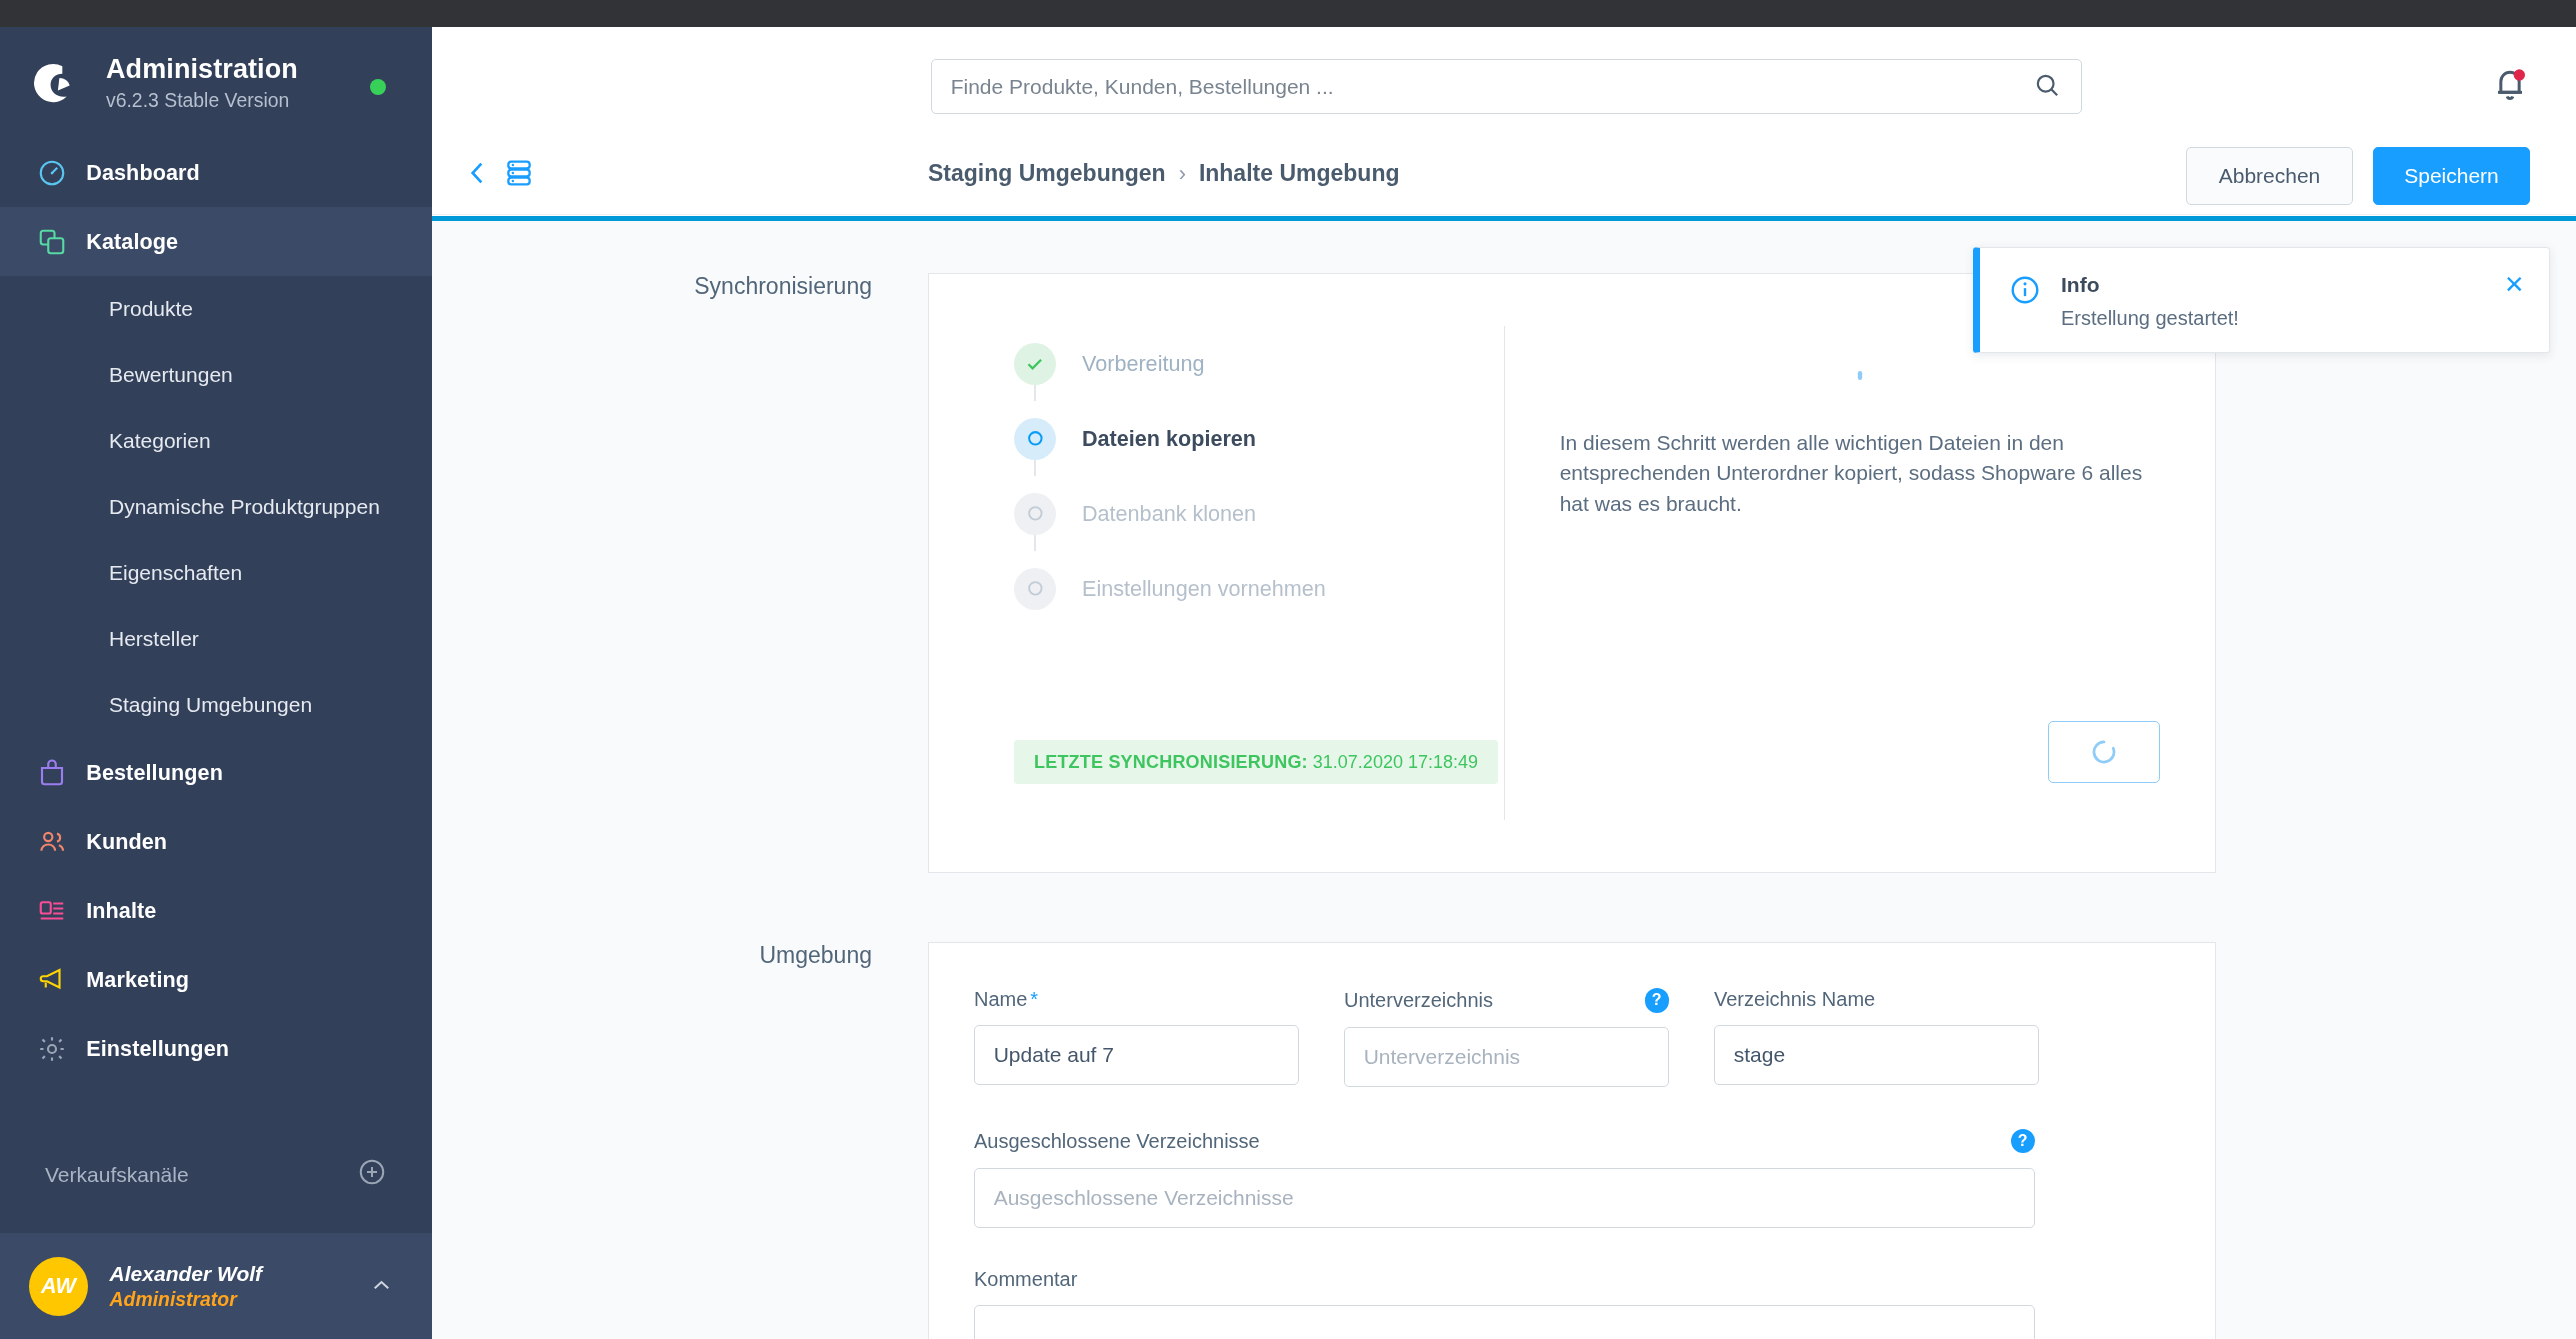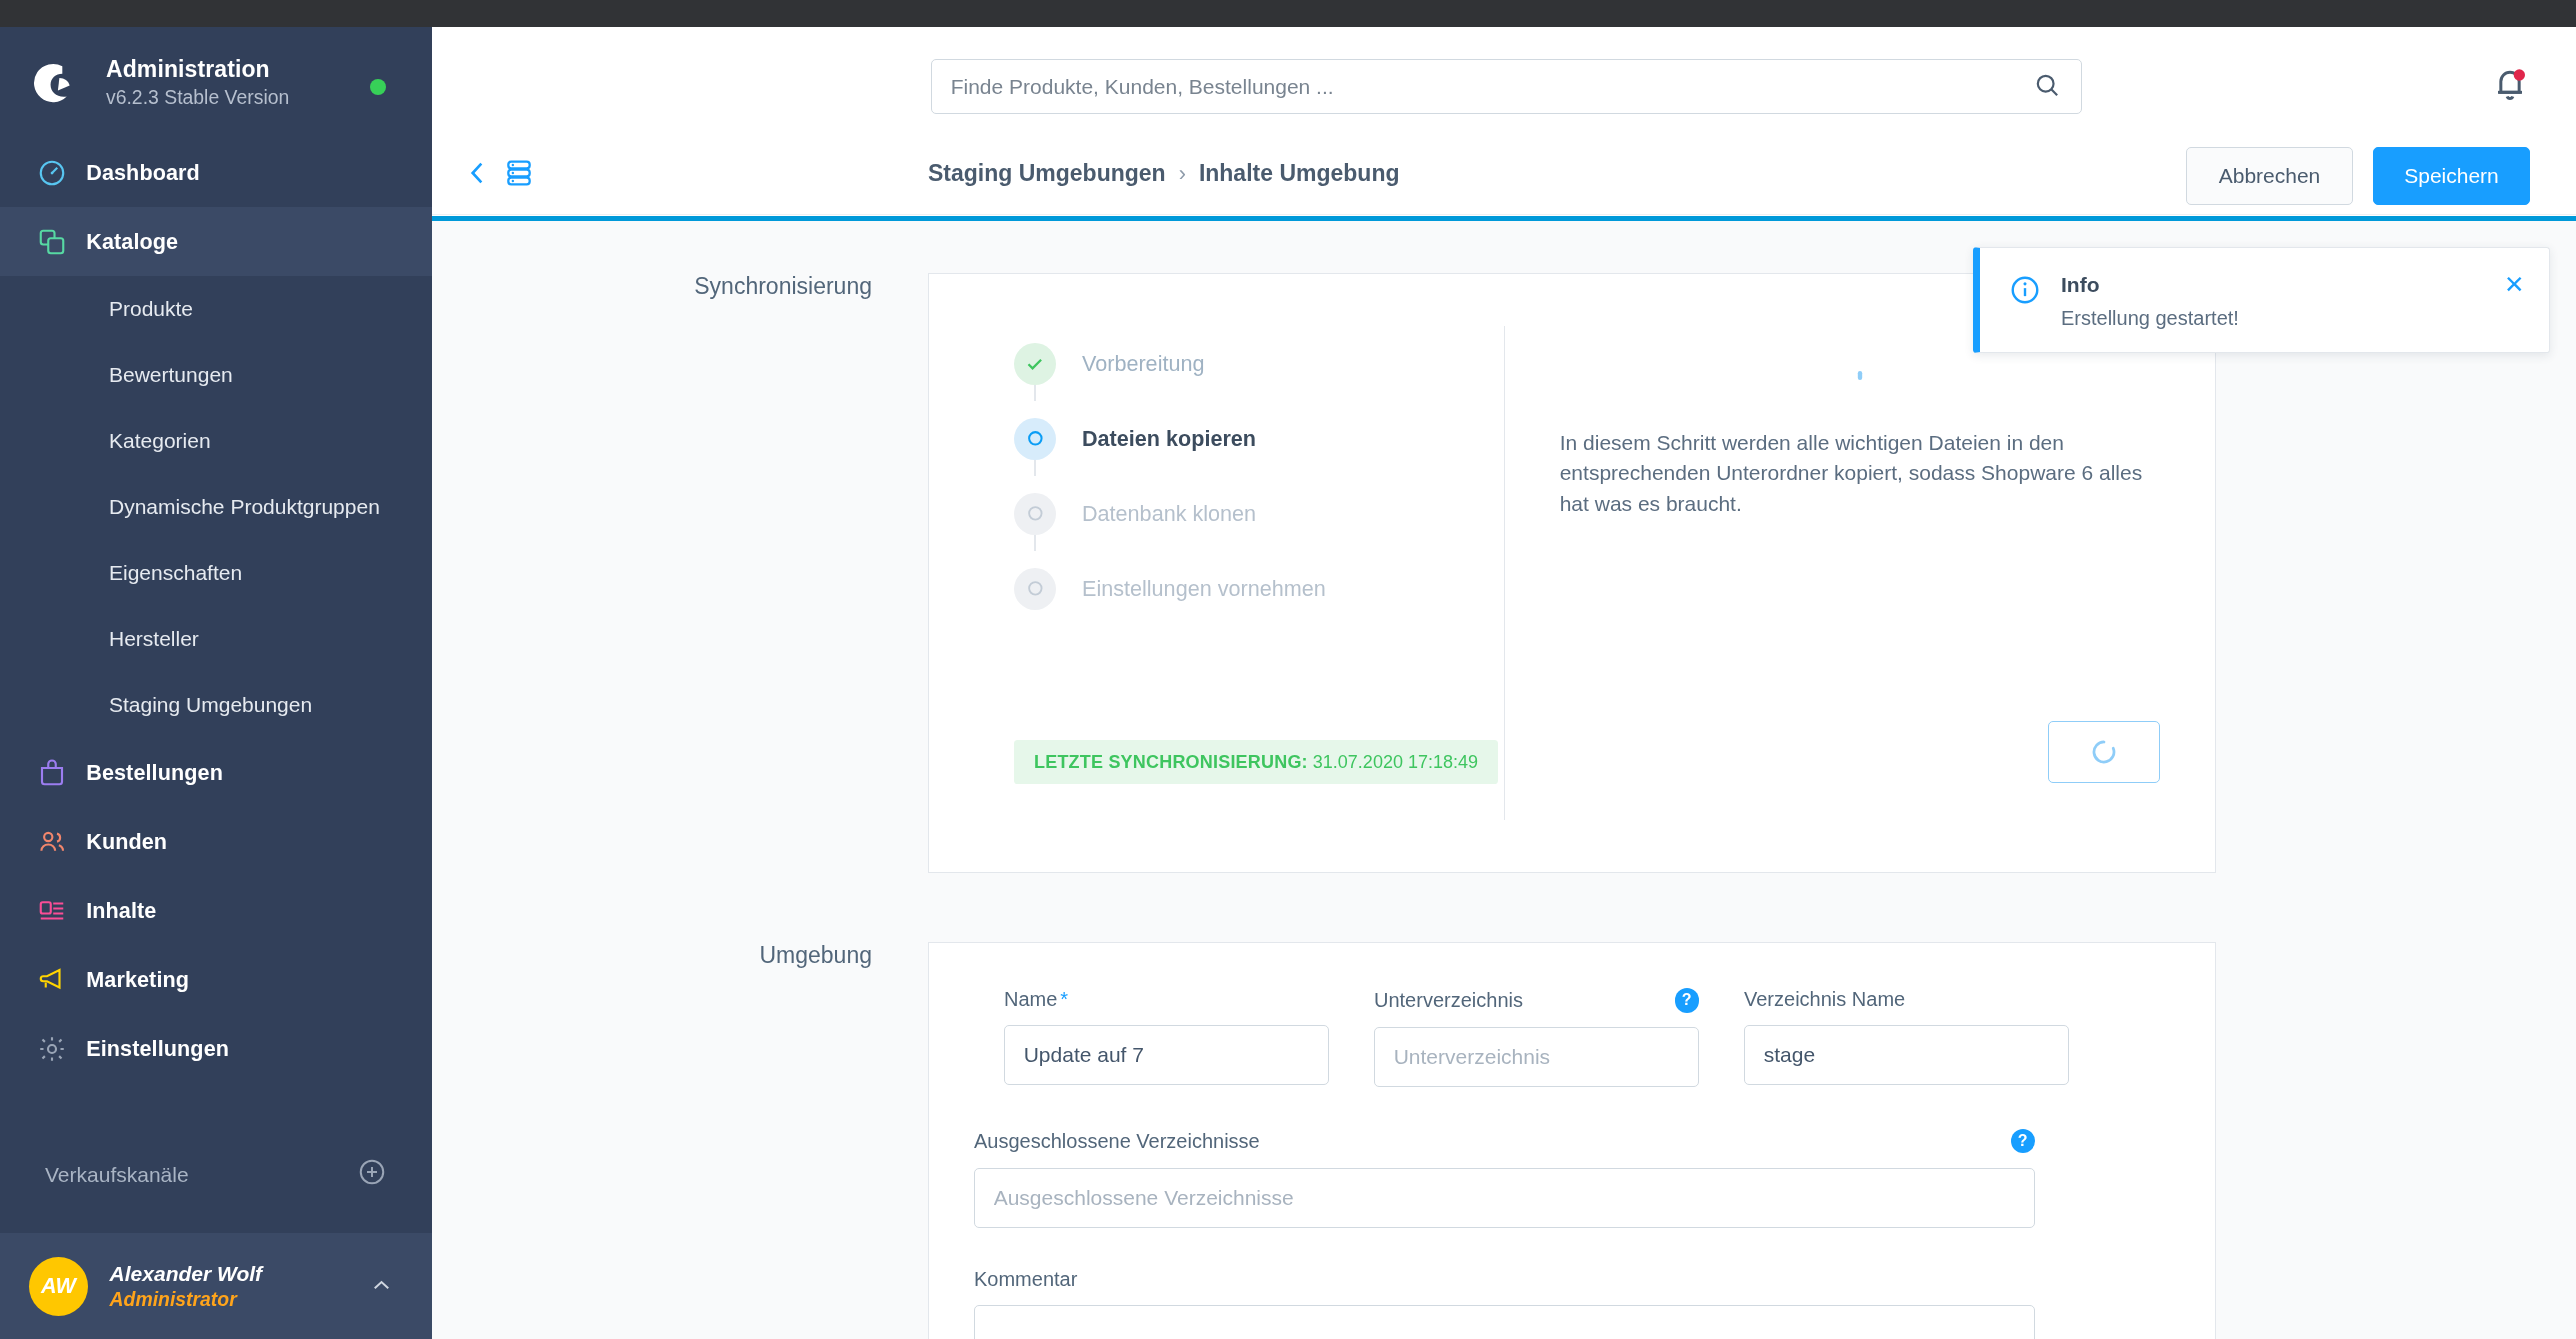--- a/index.html
+++ b/index.html
@@ -26,21 +26,21 @@
   }
   .sb-brand {
     display: flex; align-items: center;
     height: 111px;
     padding-left: 30px;
     position: relative;
   }
   .sb-logo { width: 47px; height: 47px; flex: none; }
   .sb-brand-text { margin-left: 29px; }
   .sb-title {
-    font-size: 23px; font-weight: bold; color: #fff;
+    font-size: 27px; font-weight: bold; color: #fff;
     letter-spacing: 0.1px; line-height: 1.2;
   }
   .sb-version {
     font-size: 19.4px; color: #b6bfce; margin-top: 2.9px; line-height: 1.2;
   }
   .sb-status-dot {
     position: absolute; right: 46px; top: 52px;
     width: 16px; height: 16px; border-radius: 50%;
     background: #37d058;
   }
@@ -593,21 +593,21 @@
       </div>
 
     </div>
   </div>
 
   <div class="section" style="padding-top:69px;">
     <div class="section-label">Umgebung</div>
     <div class="card env-card">
 
       <div class="field-row">
-        <div class="field" style="width:325px;margin-left:30px;">
+        <div class="field" style="width:325px;">
           <div class="field-label">
             <span>Name</span>
             <span class="req">*</span>
           </div>
           <input class="input" type="text" value="Update auf 7" style="">
         </div>
 
         <div class="field" style="width:325px;">
           <div class="field-label" style="justify-content:space-between;">
             <span>Unterverzeichnis</span>

